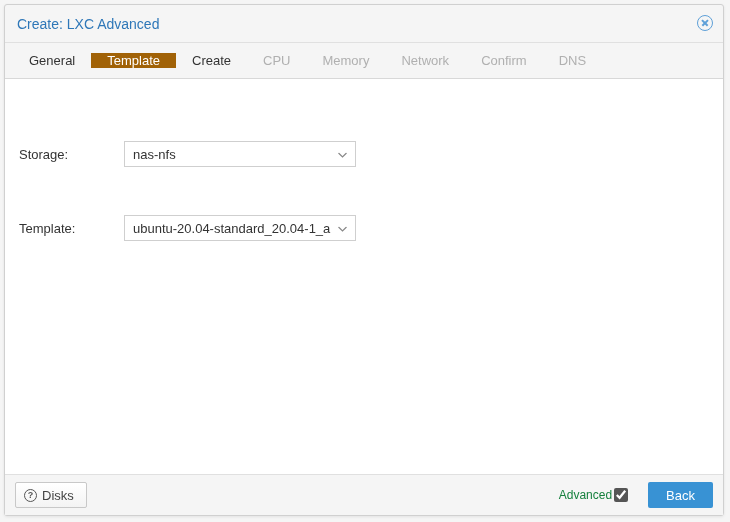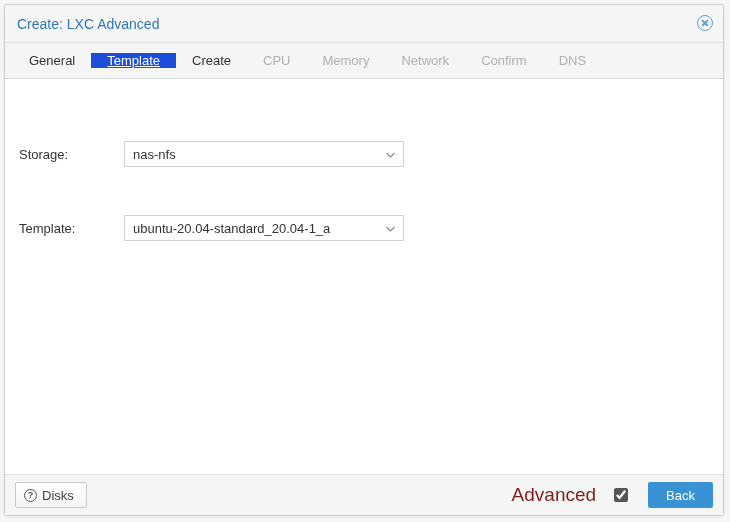--- a/index.html
+++ b/index.html
@@ -64,23 +64,22 @@
     }
     .tab {
       padding: 0 16px;
       display: flex;
       align-items: center;
       color: #333;
       cursor: pointer;
       font-size: 13px;
     }
     .tab.active {
-      background: #1d4ed8;
+      background: #a16207;
       color: #fff;
-      text-decoration: underline;
     }
     .tab.disabled {
       color: #b0b0b0;
       cursor: default;
     }
     .content {
       flex: 1;
       background: #fff;
       padding: 14px;
       border-bottom: 1px solid #e0e0e0;
@@ -90,21 +89,21 @@
       align-items: center;
       margin-bottom: 8px;
       margin-top: 48px;
     }
     .form-label {
       width: 105px;
       color: #333;
       font-size: 13px;
     }
     .form-select {
-      width: 280px;
+      width: 232px;
       height: 26px;
       border: 1px solid #cfcfcf;
       background: #fff;
       position: relative;
       display: flex;
       align-items: center;
       padding: 0 24px 0 8px;
       font-size: 13px;
       color: #333;
       cursor: pointer;
@@ -146,23 +145,23 @@
       border-radius: 50%;
       display: flex;
       align-items: center;
       justify-content: center;
       font-size: 9px;
       font-weight: bold;
       color: #555;
     }
     .spacer { flex: 1; }
     .adv-label {
-      color: #7f1d1d;
-      margin-right: 18px;
-      font-size: 19px;
+      color: #15803d;
+      margin-right: 2px;
+      font-size: 12px;
     }
     .adv-check {
       width: 14px;
       height: 14px;
       margin-right: 14px;
       accent-color: #555;
     }
     .btn {
       height: 26px;
       padding: 0 18px;

